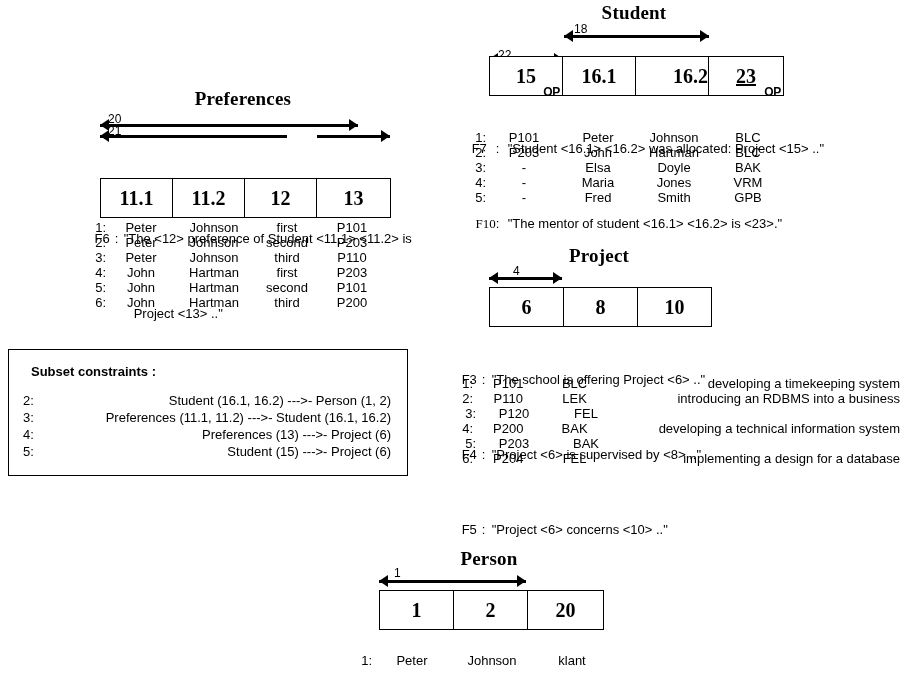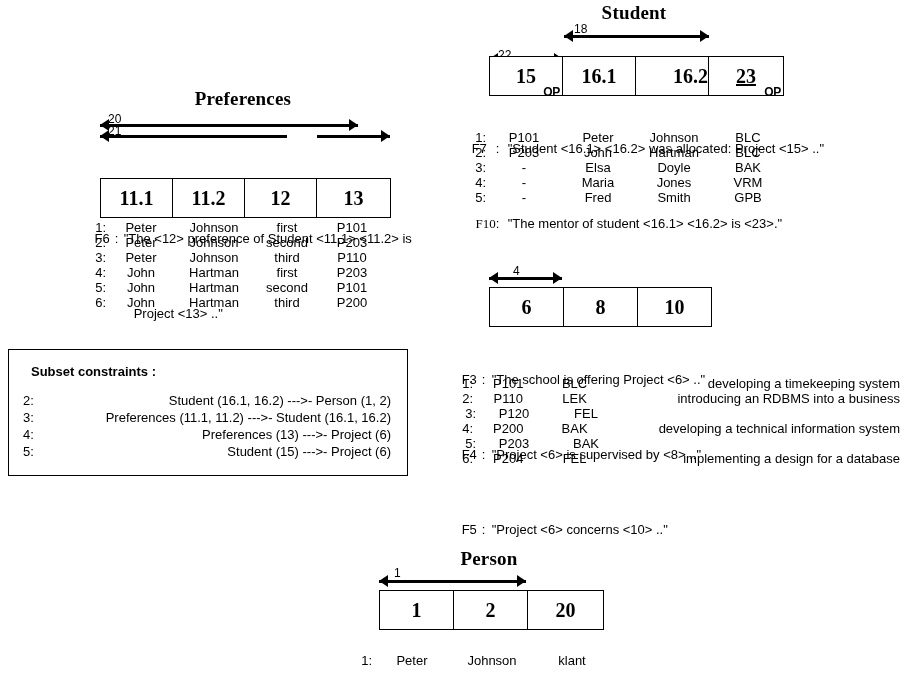--- a/index.html
+++ b/index.html
@@ -308,20 +308,21 @@
       <span class="pop-cell c-center" style="width:76px;">-</span>
       <span class="pop-cell c-center" style="width:72px;">Fred</span>
       <span class="pop-cell c-center" style="width:80px;">Smith</span>
       <span class="pop-cell c-center" style="width:68px;">GPB</span>
     </div>
   </div>
 </div>
 
 <div class="panel" style="left:440px; top:245px; width:460px;">
 
+  <div class="section-title" style="width:220px; margin-left:49px;">Project</div>
 
   <div class="arrow-layer" style="left:49px; top:26px; width:220px; height:16px;">
     <div class="arrow-row" style="left:0px; top:0px; width:73px;">
       <div class="arrow-line"></div>
       <div class="arrow-head left"></div>
       <div class="arrow-head right"></div>
       <span class="arrow-label" style="left:24px; top:-5px;">4</span>
     </div>
   </div>
 

